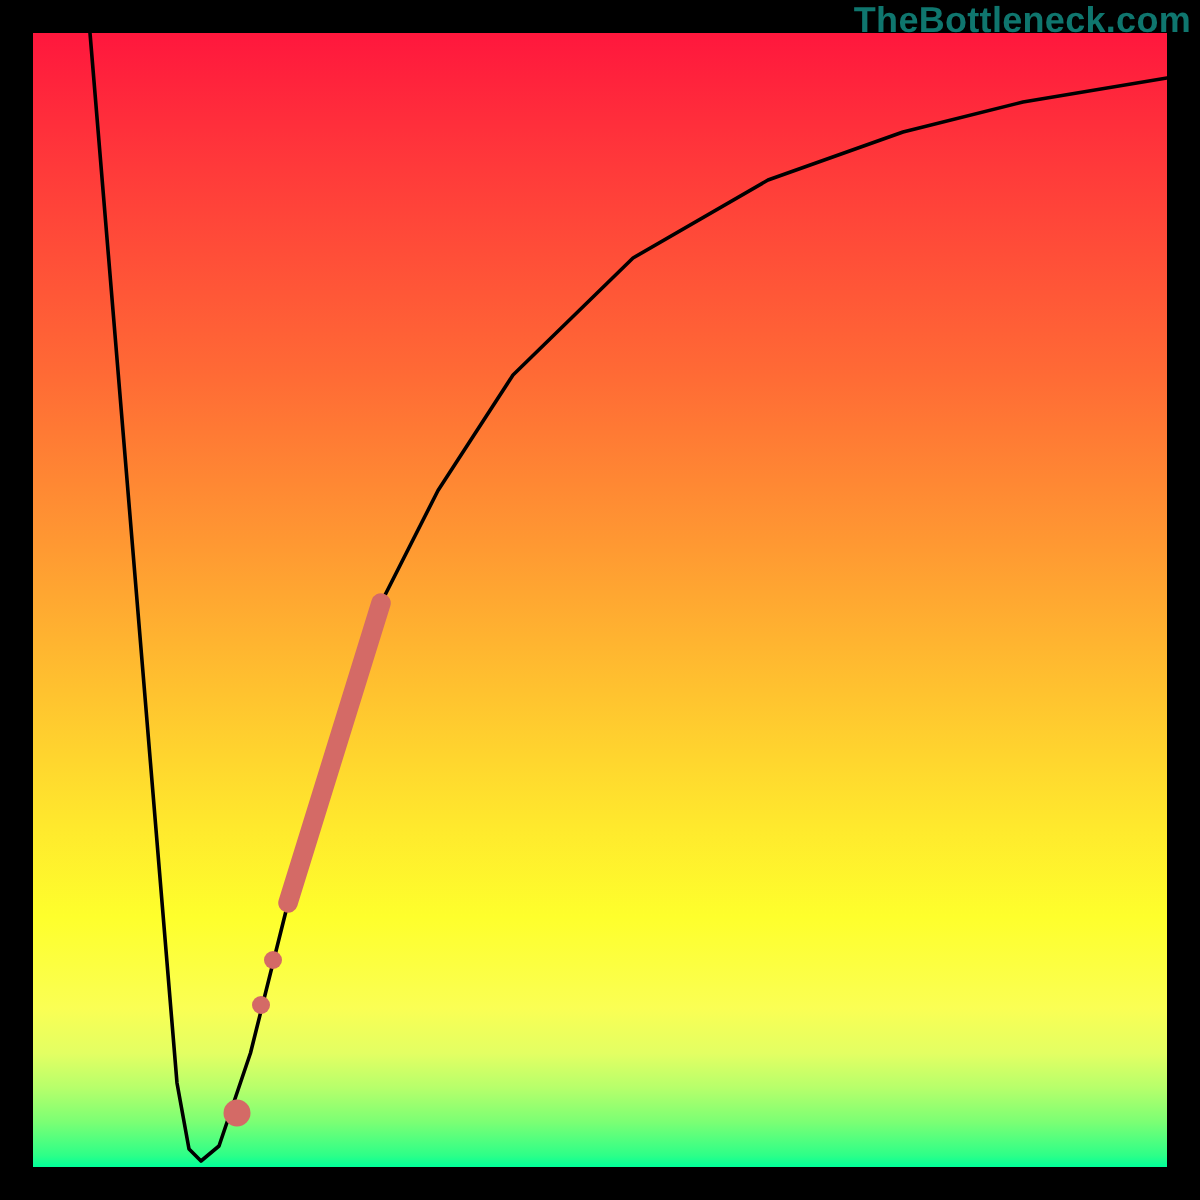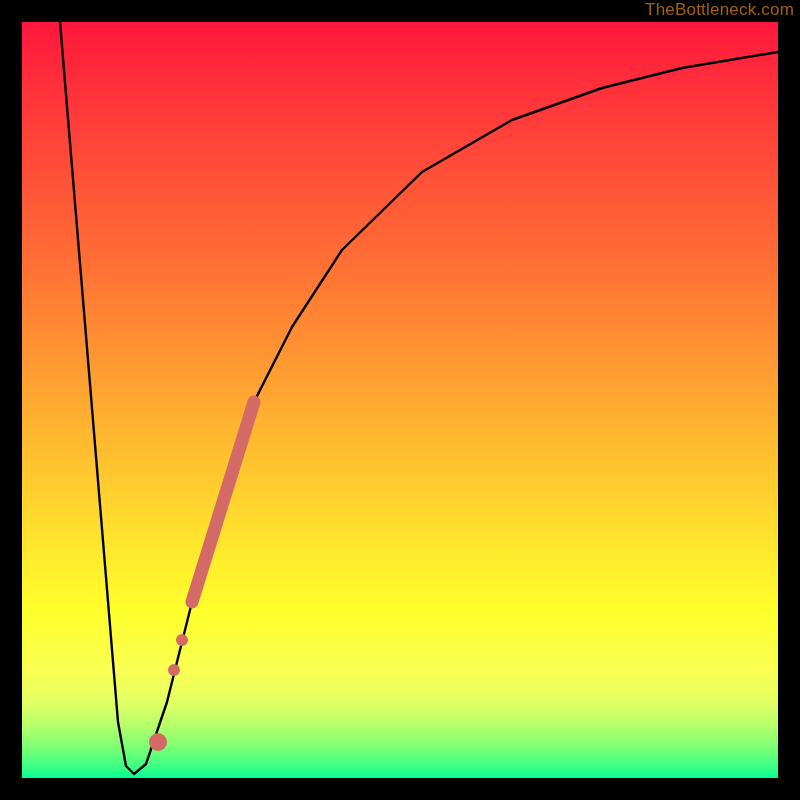--- a/index.html
+++ b/index.html
@@ -37,23 +37,23 @@
       #7cff74 96%,
       #2dff88 99%,
       #00ff99 100%
     );
   }
   .watermark {
     position: absolute;
     top: 0px;
     right: 6px;
     font-family: Arial, Helvetica, sans-serif;
-    font-size: 17px;
-    font-weight: normal;
-    color: #a16207;
+    font-size: 24px;
+    font-weight: bold;
+    color: #0f766e;
     letter-spacing: 0.2px;
     user-select: none;
   }
   svg.curve {
     position: absolute;
     left: 0;
     top: 0;
     width: 756px;
     height: 756px;
   }

